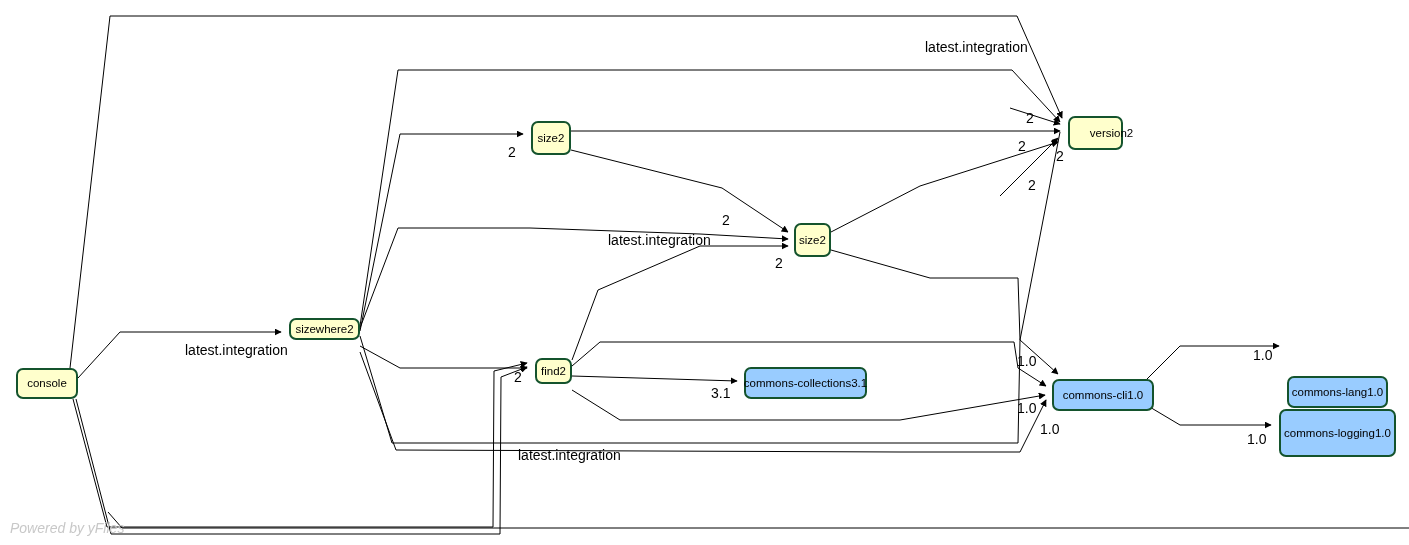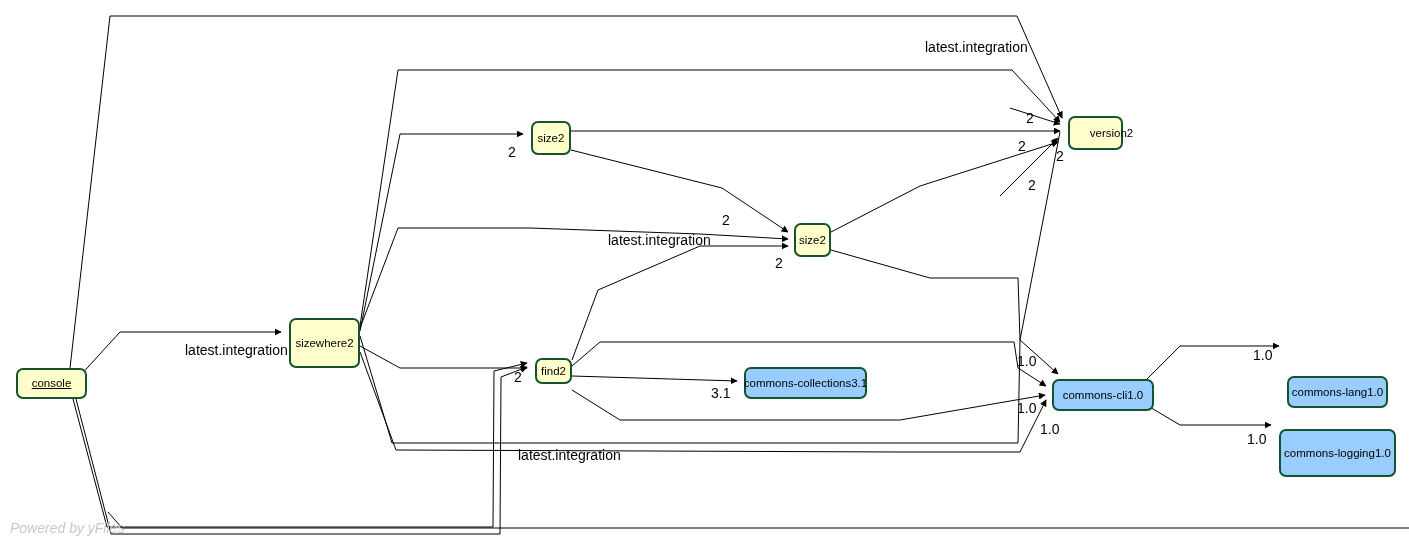--- a/index.html
+++ b/index.html
@@ -110,25 +110,25 @@
 
       <path d="M 1138,400 L 1180,425 L 1271,425" marker-end="url(#arrow)"></path>
 
       <path d="M 1010,108 L 1060,124" marker-end="url(#arrow)"></path>
       <path d="M 1000,196 L 1058,138" marker-end="url(#arrow)"></path>
 
       <path d="M 108,512 L 122,528 L 1409,528" stroke="#000000"></path>
     </g>
   </svg>
 
-  <div class="node node-yellow" style="left:16px; top:368px; width:71px; height:31px;text-decoration:underline;">
+  <div class="node node-yellow" style="left:16px; top:368px; width:62px; height:31px;">
     <span class="node-name">console</span>
   </div>
 
-  <div class="node node-yellow" style="left:289px; top:318px; width:71px; height:50px;text-align:right;">
+  <div class="node node-yellow" style="left:289px; top:318px; width:71px; height:22px;text-align:right;">
     <span class="node-name">sizewhere</span>
     <span class="node-ver">2</span>
   </div>
 
   <div class="node node-yellow" style="left:531px; top:121px; width:40px; height:34px;">
     <span class="node-name">size</span>
     <span class="node-ver">2</span>
   </div>
 
   <div class="node node-yellow" style="left:794px; top:223px; width:37px; height:34px;">
@@ -154,21 +154,21 @@
   <div class="node node-blue" style="left:1052px; top:379px; width:102px; height:32px;">
     <span class="node-name">commons-cli</span>
     <span class="node-ver">1.0</span>
   </div>
 
   <div class="node node-blue" style="left:1287px; top:331px; width:101px; height:32px;margin-top:45px;">
     <span class="node-name">commons-lang</span>
     <span class="node-ver">1.0</span>
   </div>
 
-  <div class="node node-blue" style="left:1279px; top:409px; width:117px; height:48px;margin-top:20px;">
+  <div class="node node-blue" style="left:1279px; top:409px; width:117px; height:48px;">
     <span class="node-name">commons-logging</span>
     <span class="node-ver">1.0</span>
   </div>
 
   <span class="edge-label" style="left:925px;  top:40px;">latest.integration</span>
   <span class="edge-label" style="left:185px;  top:343px;">latest.integration</span>
   <span class="edge-label" style="left:608px;  top:233px;">latest.integration</span>
   <span class="edge-label" style="left:518px;  top:448px;">latest.integration</span>
   <span class="edge-label" style="left:508px;  top:145px;">2</span>
   <span class="edge-label" style="left:514px;  top:370px;">2</span>

